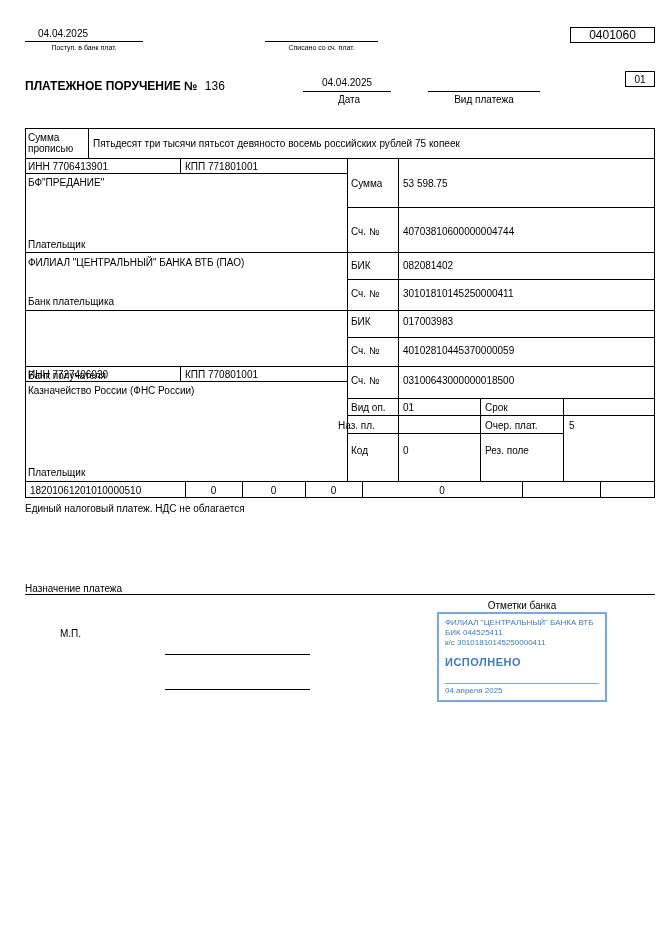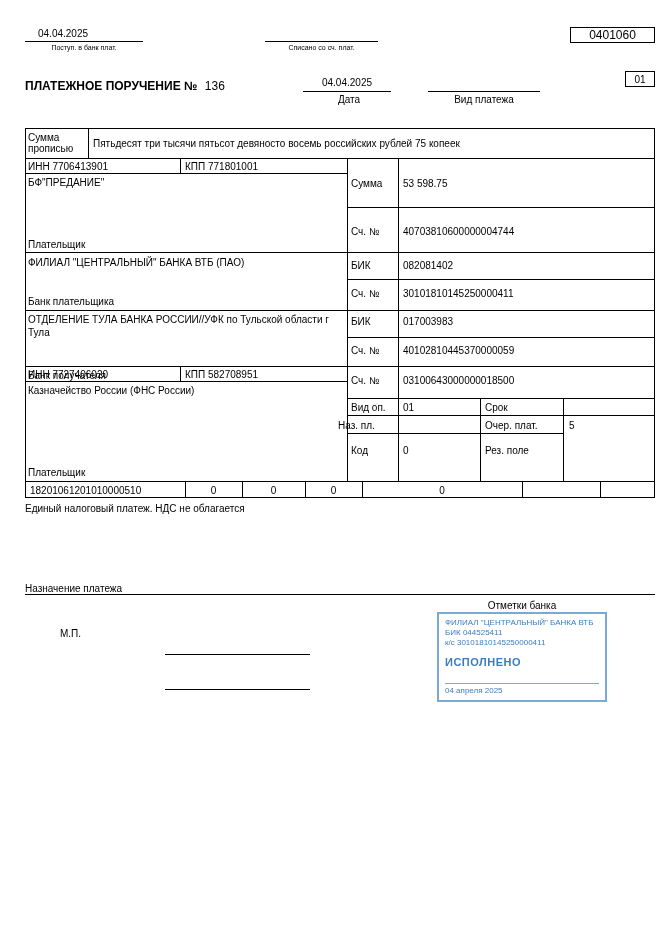--- a/index.html
+++ b/index.html
@@ -87,29 +87,28 @@
   <div class="abs t11" style="left:351px;top:225px">Сч. №</div>
   <div class="abs t11" style="left:403px;top:225px">40703810600000004744</div>
 
   <div class="abs t11" style="left:28px;top:256px;width:315px">ФИЛИАЛ "ЦЕНТРАЛЬНЫЙ" БАНКА ВТБ (ПАО)</div>
   <div class="abs t10" style="left:28px;top:296px">Банк плательщика</div>
   <div class="abs t11" style="left:351px;top:259px">БИК</div>
   <div class="abs t11" style="left:403px;top:259px">082081402</div>
   <div class="abs t11" style="left:351px;top:287px">Сч. №</div>
   <div class="abs t11" style="left:403px;top:287px">30101810145250000411</div>
 
-  <div class="abs t11" style="left:28px;top:313px;width:318px">ОТДЕЛЕНИЕ ТУЛА БАНКА РОССИИ//УФК по Тульской области г Тула</div>
   <div class="abs t10" style="left:28px;top:370px">Банк получателя</div>
   <div class="abs t11" style="left:351px;top:315px">БИК</div>
   <div class="abs t11" style="left:403px;top:315px">017003983</div>
   <div class="abs t11" style="left:351px;top:344px">Сч. №</div>
   <div class="abs t11" style="left:403px;top:344px">40102810445370000059</div>
 
   <div class="abs t11" style="left:28px;top:368px">ИНН 7727406020</div>
-  <div class="abs t11" style="left:185px;top:368px">КПП 582708951</div>
+  <div class="abs t11" style="left:185px;top:368px">КПП 770801001</div>
   <div class="abs t11" style="left:28px;top:384px;width:315px">Казначейство России (ФНС России)</div>
   <div class="abs t10" style="left:28px;top:467px">Плательщик</div>
   <div class="abs t11" style="left:351px;top:374px">Сч. №</div>
   <div class="abs t11" style="left:403px;top:374px">03100643000000018500</div>
 
   <div class="abs t11" style="left:351px;top:401px">Вид оп.</div>
   <div class="abs t11" style="left:403px;top:401px">01</div>
   <div class="abs t11" style="left:485px;top:401px">Срок</div>
   <div class="abs t11" style="left:338px;top:419px">Наз. пл.</div>
   <div class="abs t11" style="left:485px;top:419px">Очер. плат.</div>

